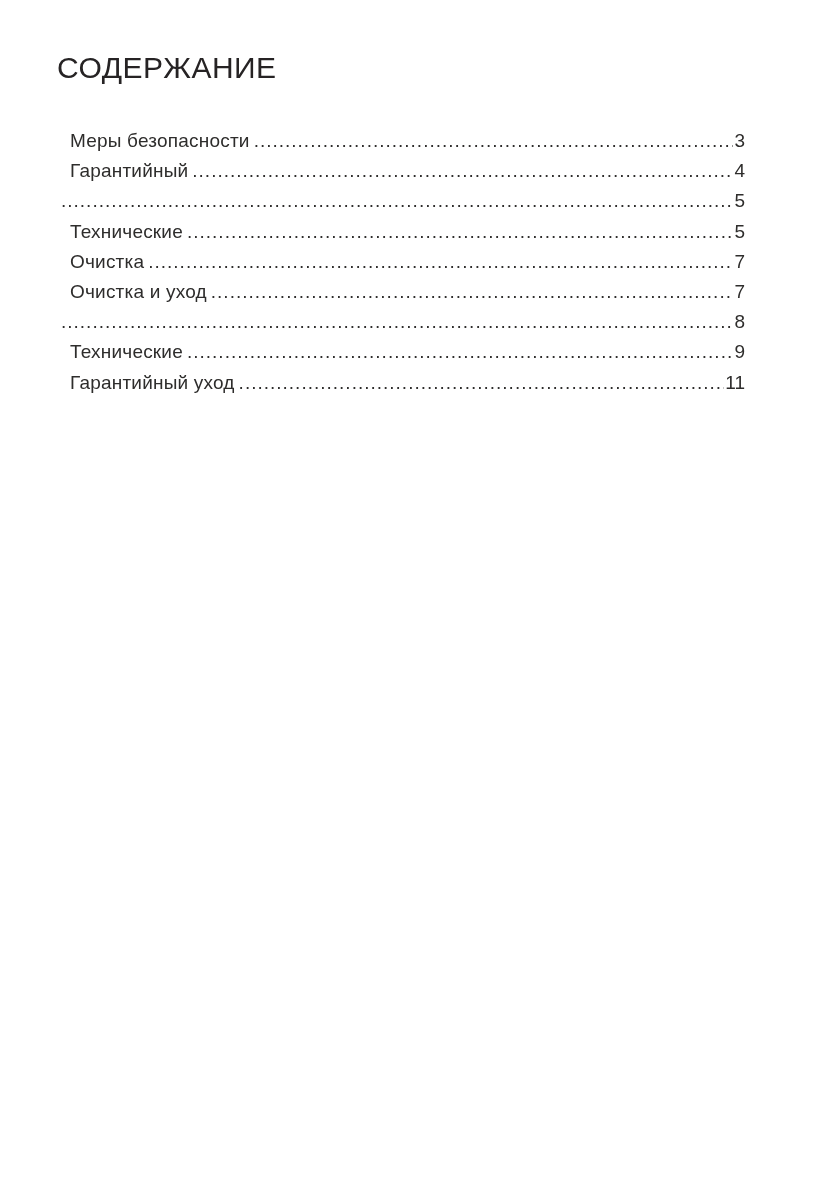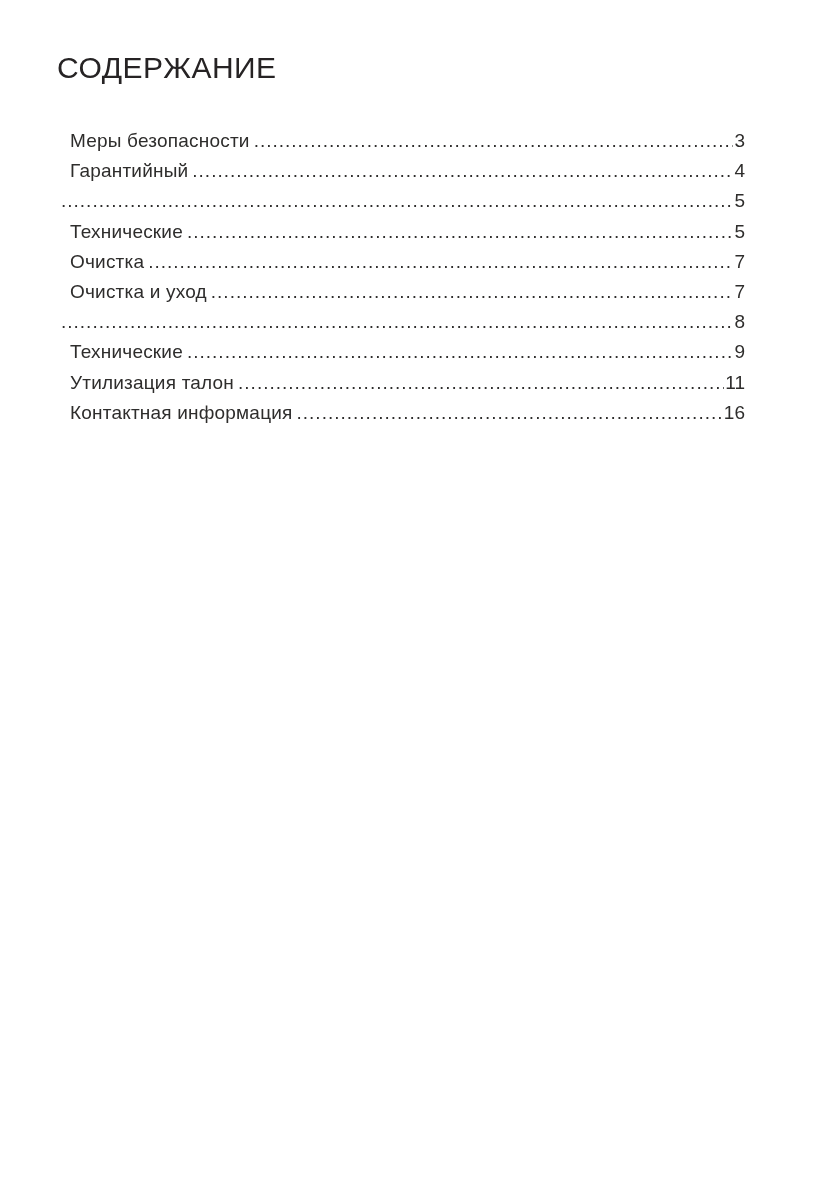--- a/index.html
+++ b/index.html
@@ -106,24 +106,19 @@
     <span class="toc-page">8</span>
   </div>
 
   <div class="toc-row">
     <span class="toc-label">Технические</span>
     <span class="toc-dots"></span>
     <span class="toc-page">9</span>
   </div>
 
   <div class="toc-row">
-    <span class="toc-label">Утилизация талон</span>
+    <span class="toc-label">Гарантийный уход</span>
     <span class="toc-dots"></span>
     <span class="toc-page">11</span>
   </div>
 
-  <div class="toc-row">
-    <span class="toc-label">Контактная информация</span>
-    <span class="toc-dots"></span>
-    <span class="toc-page">16</span>
-  </div>
 </div>
 </div>
 
 </body></html>

